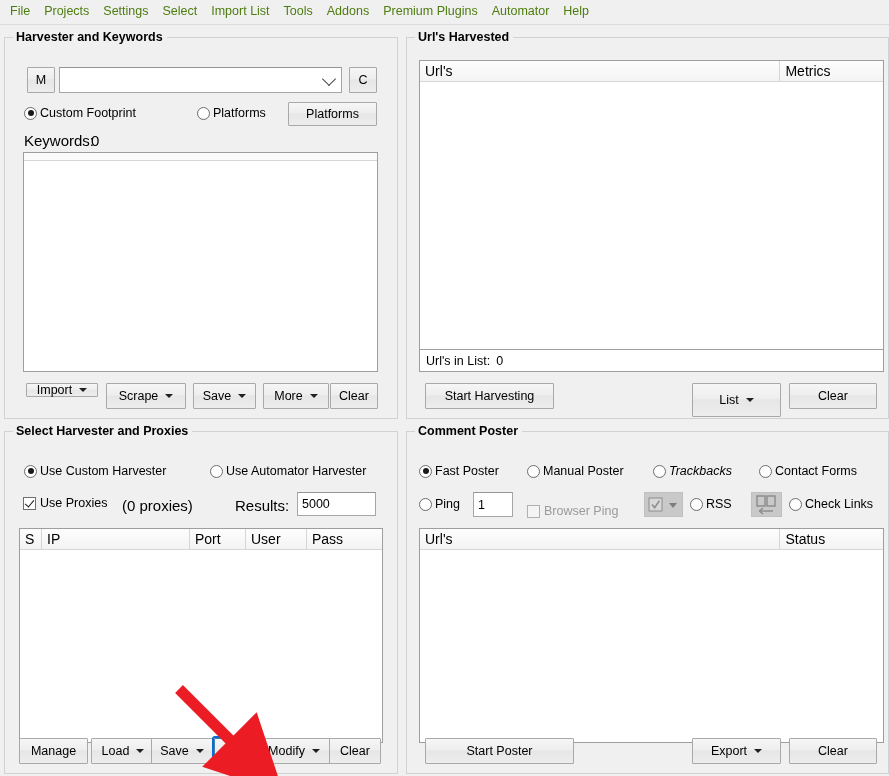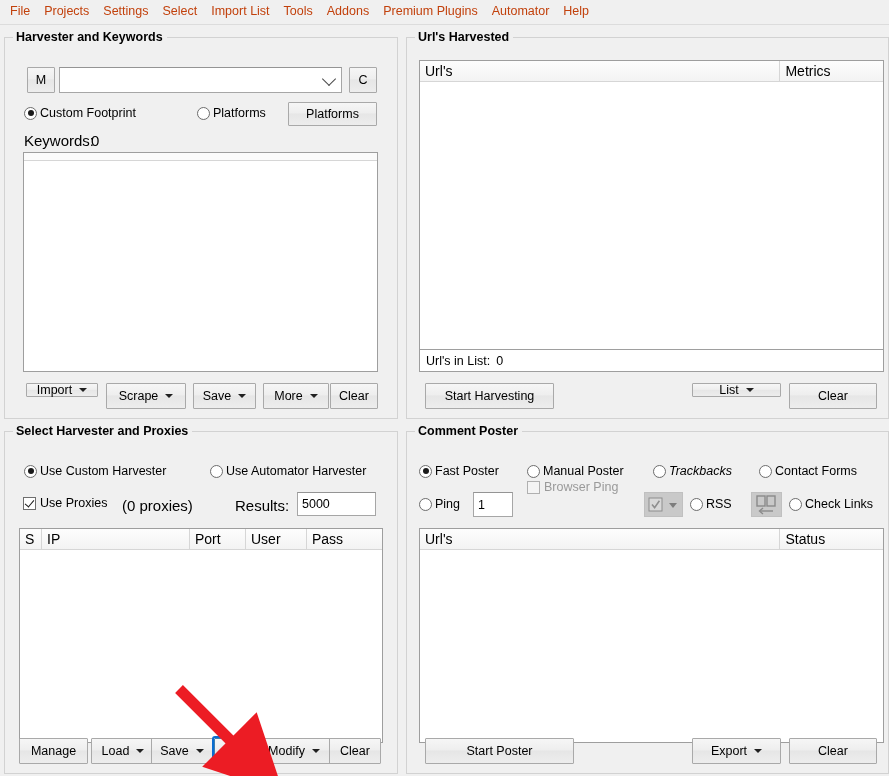--- a/index.html
+++ b/index.html
@@ -26,21 +26,21 @@
     background: #f0f0f0;
     display: flex; align-items: center;
     border-bottom: 1px solid #dcdcdc;
   }
   .menubar .mi {
     padding: 3px 7px 4px 7px;
     font-size: 12.5px;
     line-height: 1;
     white-space: nowrap;
     cursor: default;
-    color: #c2410c;
+    color: #4d7c0f;
   }
   .menubar .mi:first-child { margin-left: 3px; }
 
   
   .group {
     position: absolute;
     border: 1px solid #d2d2d2;
     background: #f0f0f0;
     box-sizing: border-box;
   }
@@ -278,21 +278,21 @@
       <div class="tbody" style="height:288px;"></div>
     </div>
 
     <div class="listbox" style="position:absolute; left:12px; top:311px; width:465px; height:23px; display:flex; align-items:center;">
       <span style="margin-left:6px;">Url's in List:</span>
       <span style="margin-left:6px;">0</span>
     </div>
 
     <div class="btn" style="position:absolute; left:18px; top:345px; width:129px; height:26px;">Start Harvesting</div>
 
-    <div class="btn" style="position:absolute; left:285px; top:345px; width:89px; height:14px;">
+    <div class="btn" style="position:absolute; left:285px; top:345px; width:89px; height:34px;">
       <span>List</span>
       <span class="caret"></span>
     </div>
     <div class="btn" style="position:absolute; left:382px; top:345px; width:88px; height:26px;">Clear</div>
   </div>
 
   <div class="group" style="left:4px; top:431px; width:394px; height:343px;">
     <div class="gtitle">Select Harvester and Proxies</div>
 
     <div class="radio on" style="left:19px; top:32px;">
@@ -361,21 +361,21 @@
       <span class="dot"></span>
       <span class="lbl">Contact Forms</span>
     </div>
 
     <div class="radio" style="left:12px; top:65px;">
       <span class="dot"></span>
       <span class="lbl">Ping</span>
     </div>
     <div class="textbox" style="position:absolute; left:66px; top:60px; width:40px; height:25px;">1</div>
 
-    <div class="check disabled" style="left:120px; top:48px;">
+    <div class="check disabled" style="left:120px; top:72px;">
       <span class="box"></span>
       <span class="lbl">Browser Ping</span>
     </div>
 
     <div class="iconbtn" style="left:237px; top:60px; width:39px; height:25px;">
       <svg width="36" height="19" viewBox="0 0 36 19">
         <rect x="3" y="3" width="13" height="13" fill="#d8d8d8" stroke="#8e8e8e" stroke-width="1"></rect>
         <path d="M6 9.5 L8.6 12.6 L13.4 5.8" fill="none" stroke="#8e8e8e" stroke-width="1.6"></path>
         <path d="M23 8 L31 8 L27 13 Z" fill="#7d7d7d"></path>
       </svg>

